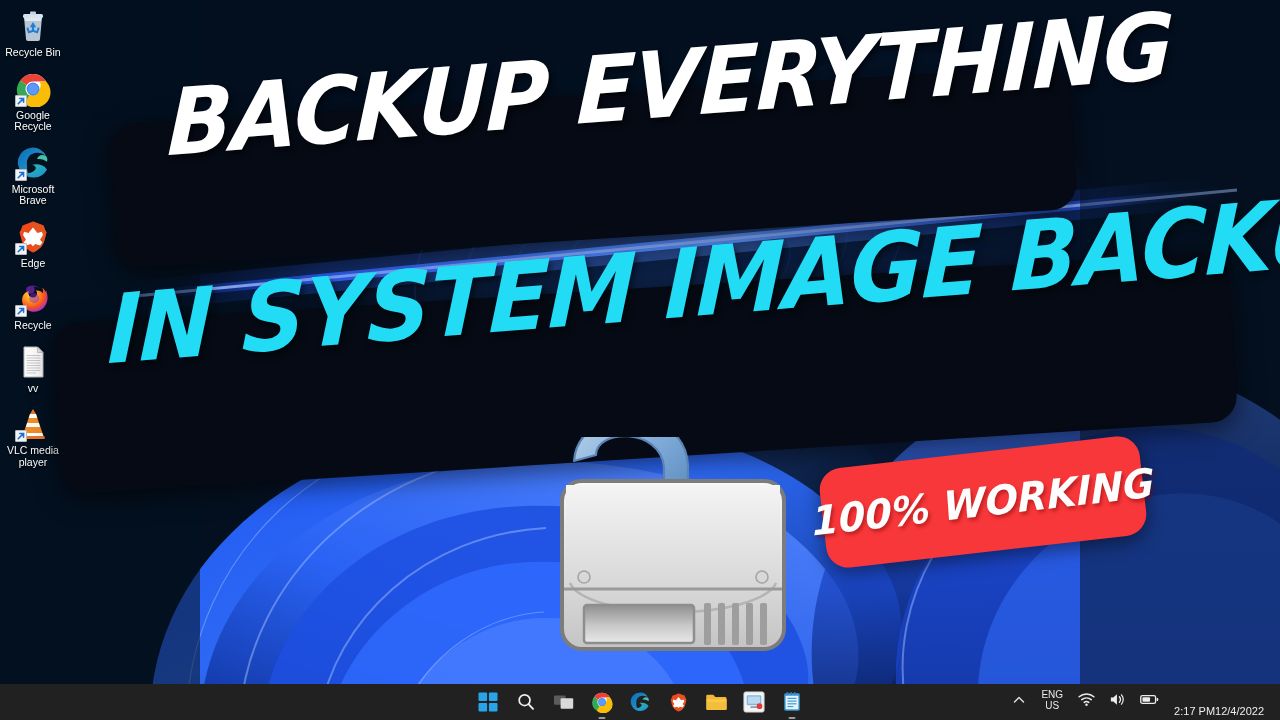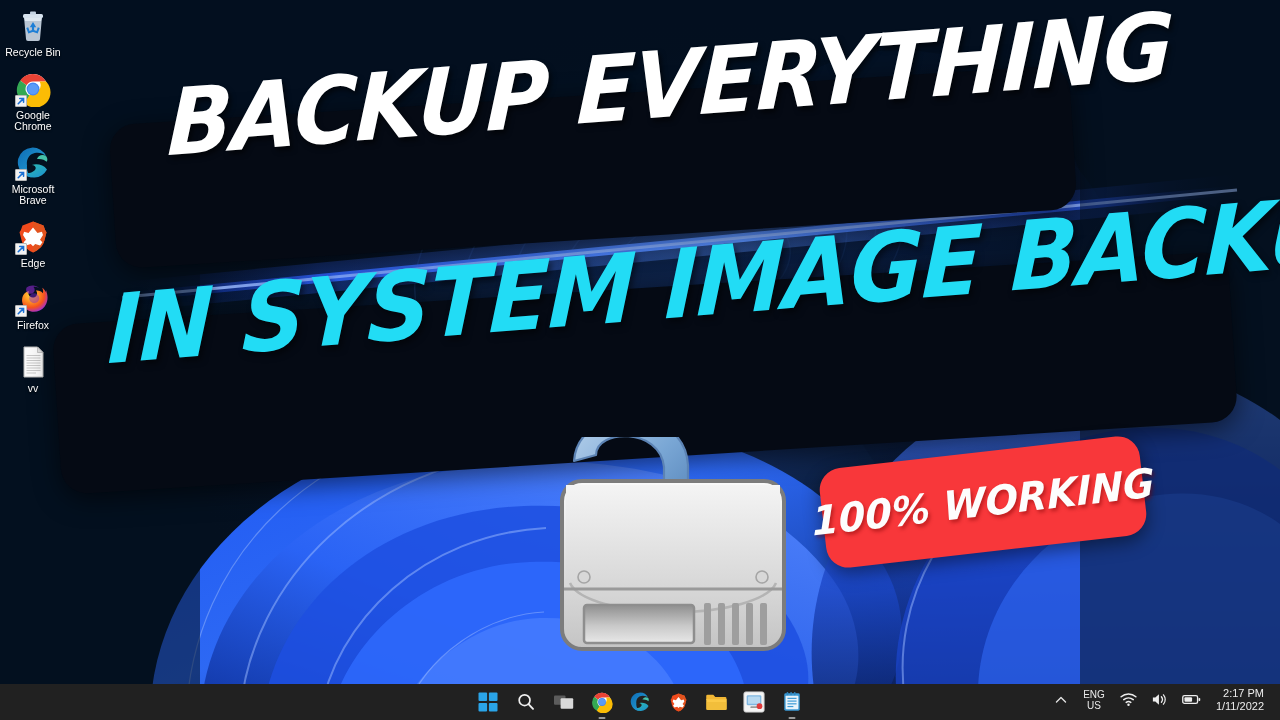--- a/index.html
+++ b/index.html
@@ -134,21 +134,21 @@
   }
   .tray-item svg { display:block; }
   #lang {
     color:#e9e9e9; font-size:10px; line-height:11px; text-align:center;
     padding:0 8px; height:36px; display:flex; flex-direction:column;
     align-items:center; justify-content:center;
   }
   #clock {
     color:#ededed; font-size:11px; line-height:13px; text-align:right;
     padding:0 10px 0 8px; height:36px;
-    display:flex; flex-direction:column; align-items:flex-end; justify-content:center;
+    display:flex; flex-direction:row; align-items:flex-end; justify-content:center;
   }
 </style>
 </head>
 <body>
 
 <div id="screen">
 
   <div id="wallpaper">
     <svg viewBox="0 0 1280 720" preserveAspectRatio="none">
       <defs>
@@ -262,21 +262,21 @@
           <path d="M31 10.5 A15 15 0 0 1 9.6 32.2 L16 21.4 a7.5 7.5 0 0 0 8.6 -10.9Z" fill="#fbbc05"></path>
           <circle cx="18" cy="18" r="6.4" fill="#4285f4"></circle>
           <circle cx="18" cy="18" r="5.2" fill="#5b9bf7"></circle>
         </svg>
         <span class="shortcut-arrow">
           <svg viewBox="0 0 9 9">
               <path d="M2 7 L6.4 2.6 M3.4 2.2 h3.4 v3.4" stroke="#1a6fd4" stroke-width="1.4" fill="none" stroke-linecap="round"></path>
             </svg>
         </span>
       </span>
-      <span class="lbl">Google Chrome</span>
+      <span class="lbl">Google Recycle</span>
     </div>
 
     <div class="desk-icon">
       <span class="glyph">
         <svg viewBox="0 0 36 36">
           <defs>
             <linearGradient id="eg1" x1="0" y1="0" x2="1" y2="1">
               <stop offset="0%" stop-color="#0d6bb5"></stop>
                 <stop offset="100%" stop-color="#2aa8d8"></stop>
             </linearGradient>
@@ -328,21 +328,21 @@
           <path d="M31.5 11 c1.8 4.6 1.4 10.4-2 14.7 -4.2 5.3-12 6.8-17.4 3.1 -4.8-3.3-6.3-9.6-4-14.2 1.4-2.8 3.9-4.4 5.9-4.3 -1 2.1-.5 4.1 1 5.3 1.9 1.5 4.7 1.1 6.2-.6 1.3-1.5 1.2-3.9-.3-5.4 2.6-.4 5.6.6 7 2.6 .5-1.9.2-3.9-.8-5.5 1.6 1 3 2.6 3.7 4.3 .3-.7.6-1.4.7-2Z" fill="url(#ffg)"></path>
           <path d="M18.5 4.5 c2.8.4 5.3 1.9 7 4 -1.4-2-4.4-3-7-2.6 1.5 1.5 1.6 3.9.3 5.4 -1.5 1.7-4.3 2.1-6.2.6 -1.5-1.2-2-3.2-1-5.3 1.8-1.4 4.2-2.4 6.9-2.1Z" fill="#9d2be0" opacity=".55"></path>
           <circle cx="19.2" cy="17.3" r="5" fill="#8128d8" opacity=".45"></circle>
         </svg>
         <span class="shortcut-arrow">
           <svg viewBox="0 0 9 9">
               <path d="M2 7 L6.4 2.6 M3.4 2.2 h3.4 v3.4" stroke="#1a6fd4" stroke-width="1.4" fill="none" stroke-linecap="round"></path>
             </svg>
         </span>
       </span>
-      <span class="lbl">Firefox</span>
+      <span class="lbl">Recycle</span>
     </div>
 
 
     <div class="desk-icon">
       <span class="glyph">
         <svg viewBox="0 0 36 36">
           <path d="M9 3 h13.5 L28 8.5 V33 H9Z" fill="#fbfbfb" stroke="#b9b9b9" stroke-width="1"></path>
           <path d="M22.5 3 L28 8.5 h-5.5Z" fill="#e2e2e2" stroke="#b9b9b9" stroke-width=".8"></path>
           <g stroke="#c9c9c9" stroke-width="1">
             <line x1="11.5" y1="11.5" x2="25.5" y2="11.5"></line>
@@ -352,20 +352,38 @@
             <line x1="11.5" y1="21.5" x2="25.5" y2="21.5"></line>
             <line x1="11.5" y1="24" x2="25.5" y2="24"></line>
             <line x1="11.5" y1="26.5" x2="25.5" y2="26.5"></line>
             <line x1="11.5" y1="29" x2="21" y2="29"></line>
           </g>
         </svg>
       </span>
       <span class="lbl">vv</span>
     </div>
 
+    <div class="desk-icon">
+      <span class="glyph">
+        <svg viewBox="0 0 36 36">
+          <path d="M18 3 l3 5 h-6Z" fill="#e8762a"></path>
+          <path d="M15 8 h6 l7.5 22 h-21Z" fill="#f08c28"></path>
+          <path d="M15 8 h6 l1.3 4 h-8.6Z" fill="#fdfdfd"></path>
+          <path d="M12.2 17 h11.6 l1.3 4 h-14.2Z" fill="#fdfdfd"></path>
+          <path d="M8.8 27 h18.4 l1 3 h-20.4Z" fill="#fdfdfd"></path>
+          <path d="M7.5 30 h21 c1 0 1.6 .8 1.3 1.8 l-.3 1.2 h-23 l-.3-1.2 C5.9 30.8 6.5 30 7.5 30Z" fill="#e8762a"></path>
+        </svg>
+        <span class="shortcut-arrow">
+          <svg viewBox="0 0 9 9">
+              <path d="M2 7 L6.4 2.6 M3.4 2.2 h3.4 v3.4" stroke="#1a6fd4" stroke-width="1.4" fill="none" stroke-linecap="round"></path>
+            </svg>
+        </span>
+      </span>
+      <span class="lbl">VLC media player</span>
+    </div>
   </div>
 
   <div class="banner" id="banner-top"></div>
   <div class="banner" id="banner-bottom"></div>
 
   <div id="drive-icon">
     <svg viewBox="0 0 250 245">
       <defs>
         <linearGradient id="dv-body" x1="0" y1="0" x2="0" y2="1">
           <stop offset="0%" stop-color="#fafafa"></stop>
@@ -553,19 +571,19 @@
       <div class="tray-item">
         <svg width="19" height="13" viewBox="0 0 20 13">
           <rect x="0.8" y="2.4" width="15.6" height="8.2" rx="1.8" fill="none" stroke="#ededed" stroke-width="1.4"></rect>
           <rect x="2.6" y="4.2" width="8" height="4.6" rx="1" fill="#ededed"></rect>
           <rect x="17.4" y="5" width="1.8" height="3" rx="0.8" fill="#ededed"></rect>
         </svg>
       </div>
 
       <div id="clock">
         <span>2:17 PM</span>
-        <span>1/11/2022</span>
+        <span>12/4/2022</span>
       </div>
 
     </div>
   </div>
 
 </div>
 
 </body></html>

